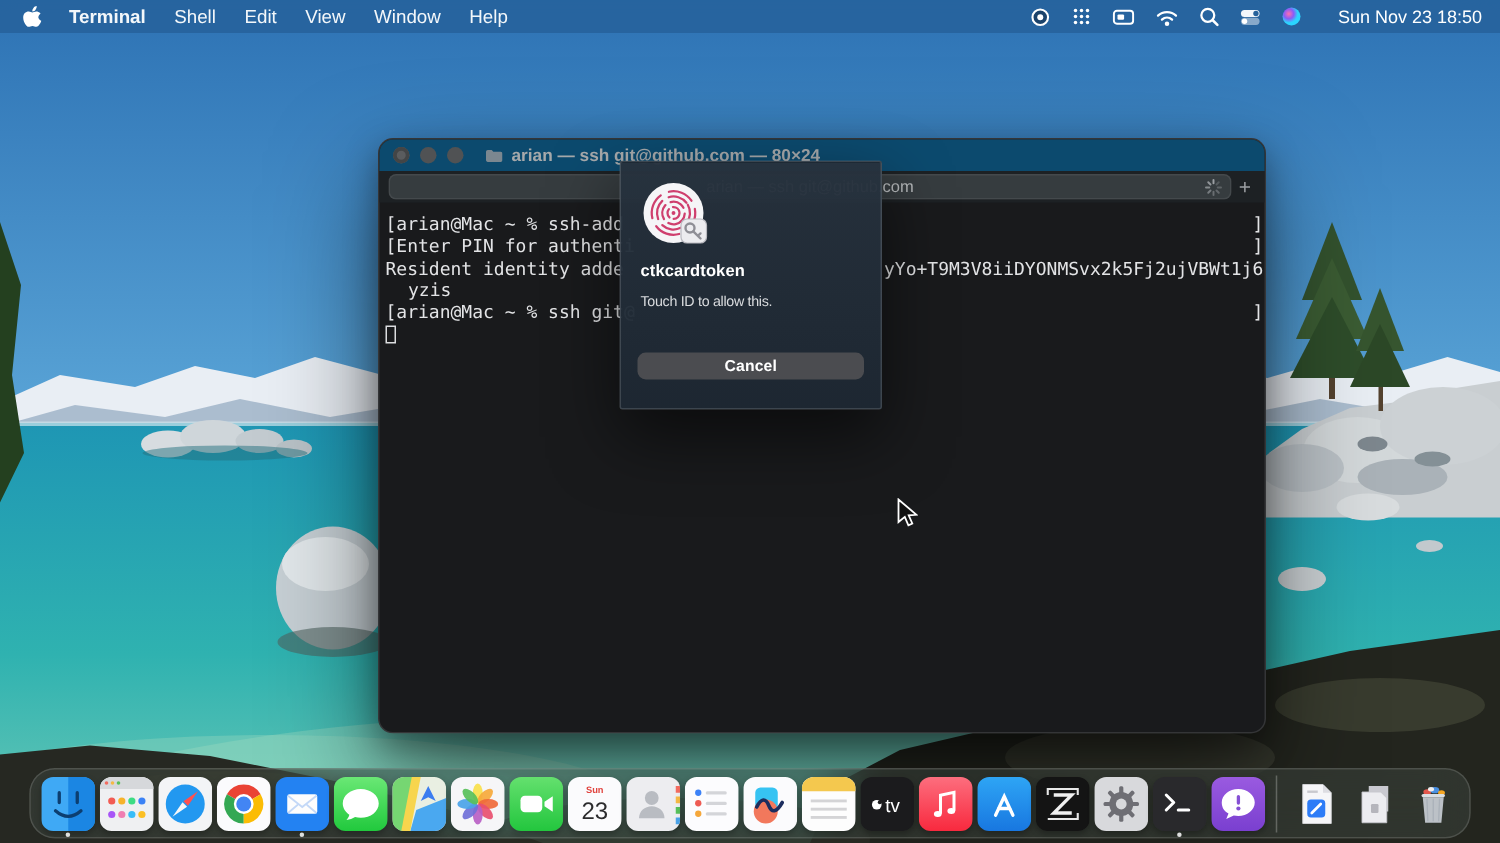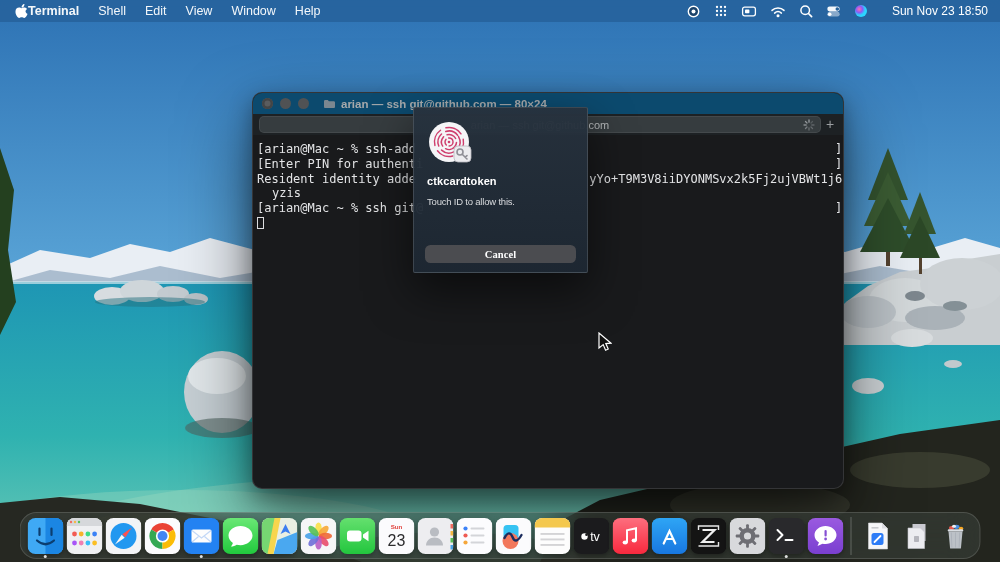--- a/index.html
+++ b/index.html
@@ -4,21 +4,21 @@
 <style>
   html,body{margin:0;padding:0;}
   body{width:1000px;height:562px;overflow:hidden;font-family:"Liberation Sans",sans-serif;-webkit-font-smoothing:antialiased;}
   #screen{position:relative;width:1000px;height:562px;background:#2d72b4;}
   #wallpaper{position:absolute;left:0;top:0;width:1000px;height:562px;display:block;}
 
   
   #menubar{position:absolute;left:0;top:0;width:1000px;height:22px;z-index:40;
     background:rgba(38,98,155,0.85);backdrop-filter:blur(12px);
     display:flex;align-items:center;justify-content:space-between;color:#fff;font-size:12.5px;}
-  .mb-left{display:flex;align-items:center;padding-left:15px;}
+  .mb-left{display:flex;align-items:center;gap:18px;padding-left:15px;}
   .mb-left .apple{display:flex;align-items:center;}
   #menus{display:flex;align-items:center;gap:19px;}
   .menu-item{opacity:.95;}
   .menu-item.active{font-weight:bold;}
   .mb-right{display:flex;align-items:center;gap:24px;padding-right:12px;}
   #status-icons{display:flex;align-items:center;gap:13px;}
   #status-icons svg{display:block;}
   .clock{font-size:12px;white-space:nowrap;}
 
   
@@ -46,22 +46,22 @@
 
   
   #dialog{position:absolute;left:413px;top:107px;width:175px;height:166px;z-index:20;
     background:linear-gradient(180deg,rgba(39,50,62,0.97),rgba(30,40,51,0.97));
     border:1px solid rgba(255,255,255,0.14);border-radius:2px;box-sizing:border-box;
     box-shadow:0 18px 45px rgba(0,0,0,0.55);padding:12px 13px 0 13px;color:#fff;}
   .fp{width:46px;height:46px;}
   .dlg-title{font-size:11px;font-weight:bold;margin-top:9px;letter-spacing:.1px;}
   .dlg-msg{font-size:9.5px;letter-spacing:-0.2px;line-height:1.4;color:#d9dbde;margin-top:9px;width:152px;}
   .dlg-instr{font-size:9.5px;letter-spacing:-0.2px;color:#d9dbde;margin-top:9px;}
-  .dlg-cancel{position:absolute;left:11px;right:11px;bottom:9px;height:18px;border:none;
-    border-radius:5.5px;background:#4b4c50;color:#fff;font-size:10.5px;font-family:Liberation Serif, serif;
+  .dlg-cancel{position:absolute;left:11px;right:11px;bottom:19px;height:18px;border:none;
+    border-radius:5.5px;background:#4b4c50;color:#fff;font-size:10.5px;font-family:Liberation Sans, sans-serif;
     font-weight:bold;letter-spacing:.1px;}
 
   
   #dock{position:absolute;left:50%;transform:translateX(-50%);bottom:3px;height:47px;z-index:40;
     background:rgba(66,76,72,0.42);backdrop-filter:blur(16px) saturate(130%);
     border:1px solid rgba(255,255,255,0.14);border-radius:17px;
     display:flex;align-items:center;padding:0 5px;box-sizing:border-box;}
   .dock-item{position:relative;width:39px;height:45px;display:flex;align-items:center;justify-content:center;}
   .dock-icon{width:36px;height:36px;border-radius:8px;overflow:hidden;box-shadow:0 2px 4px rgba(0,0,0,0.28);}
   .dock-icon svg{display:block;width:36px;height:36px;}

